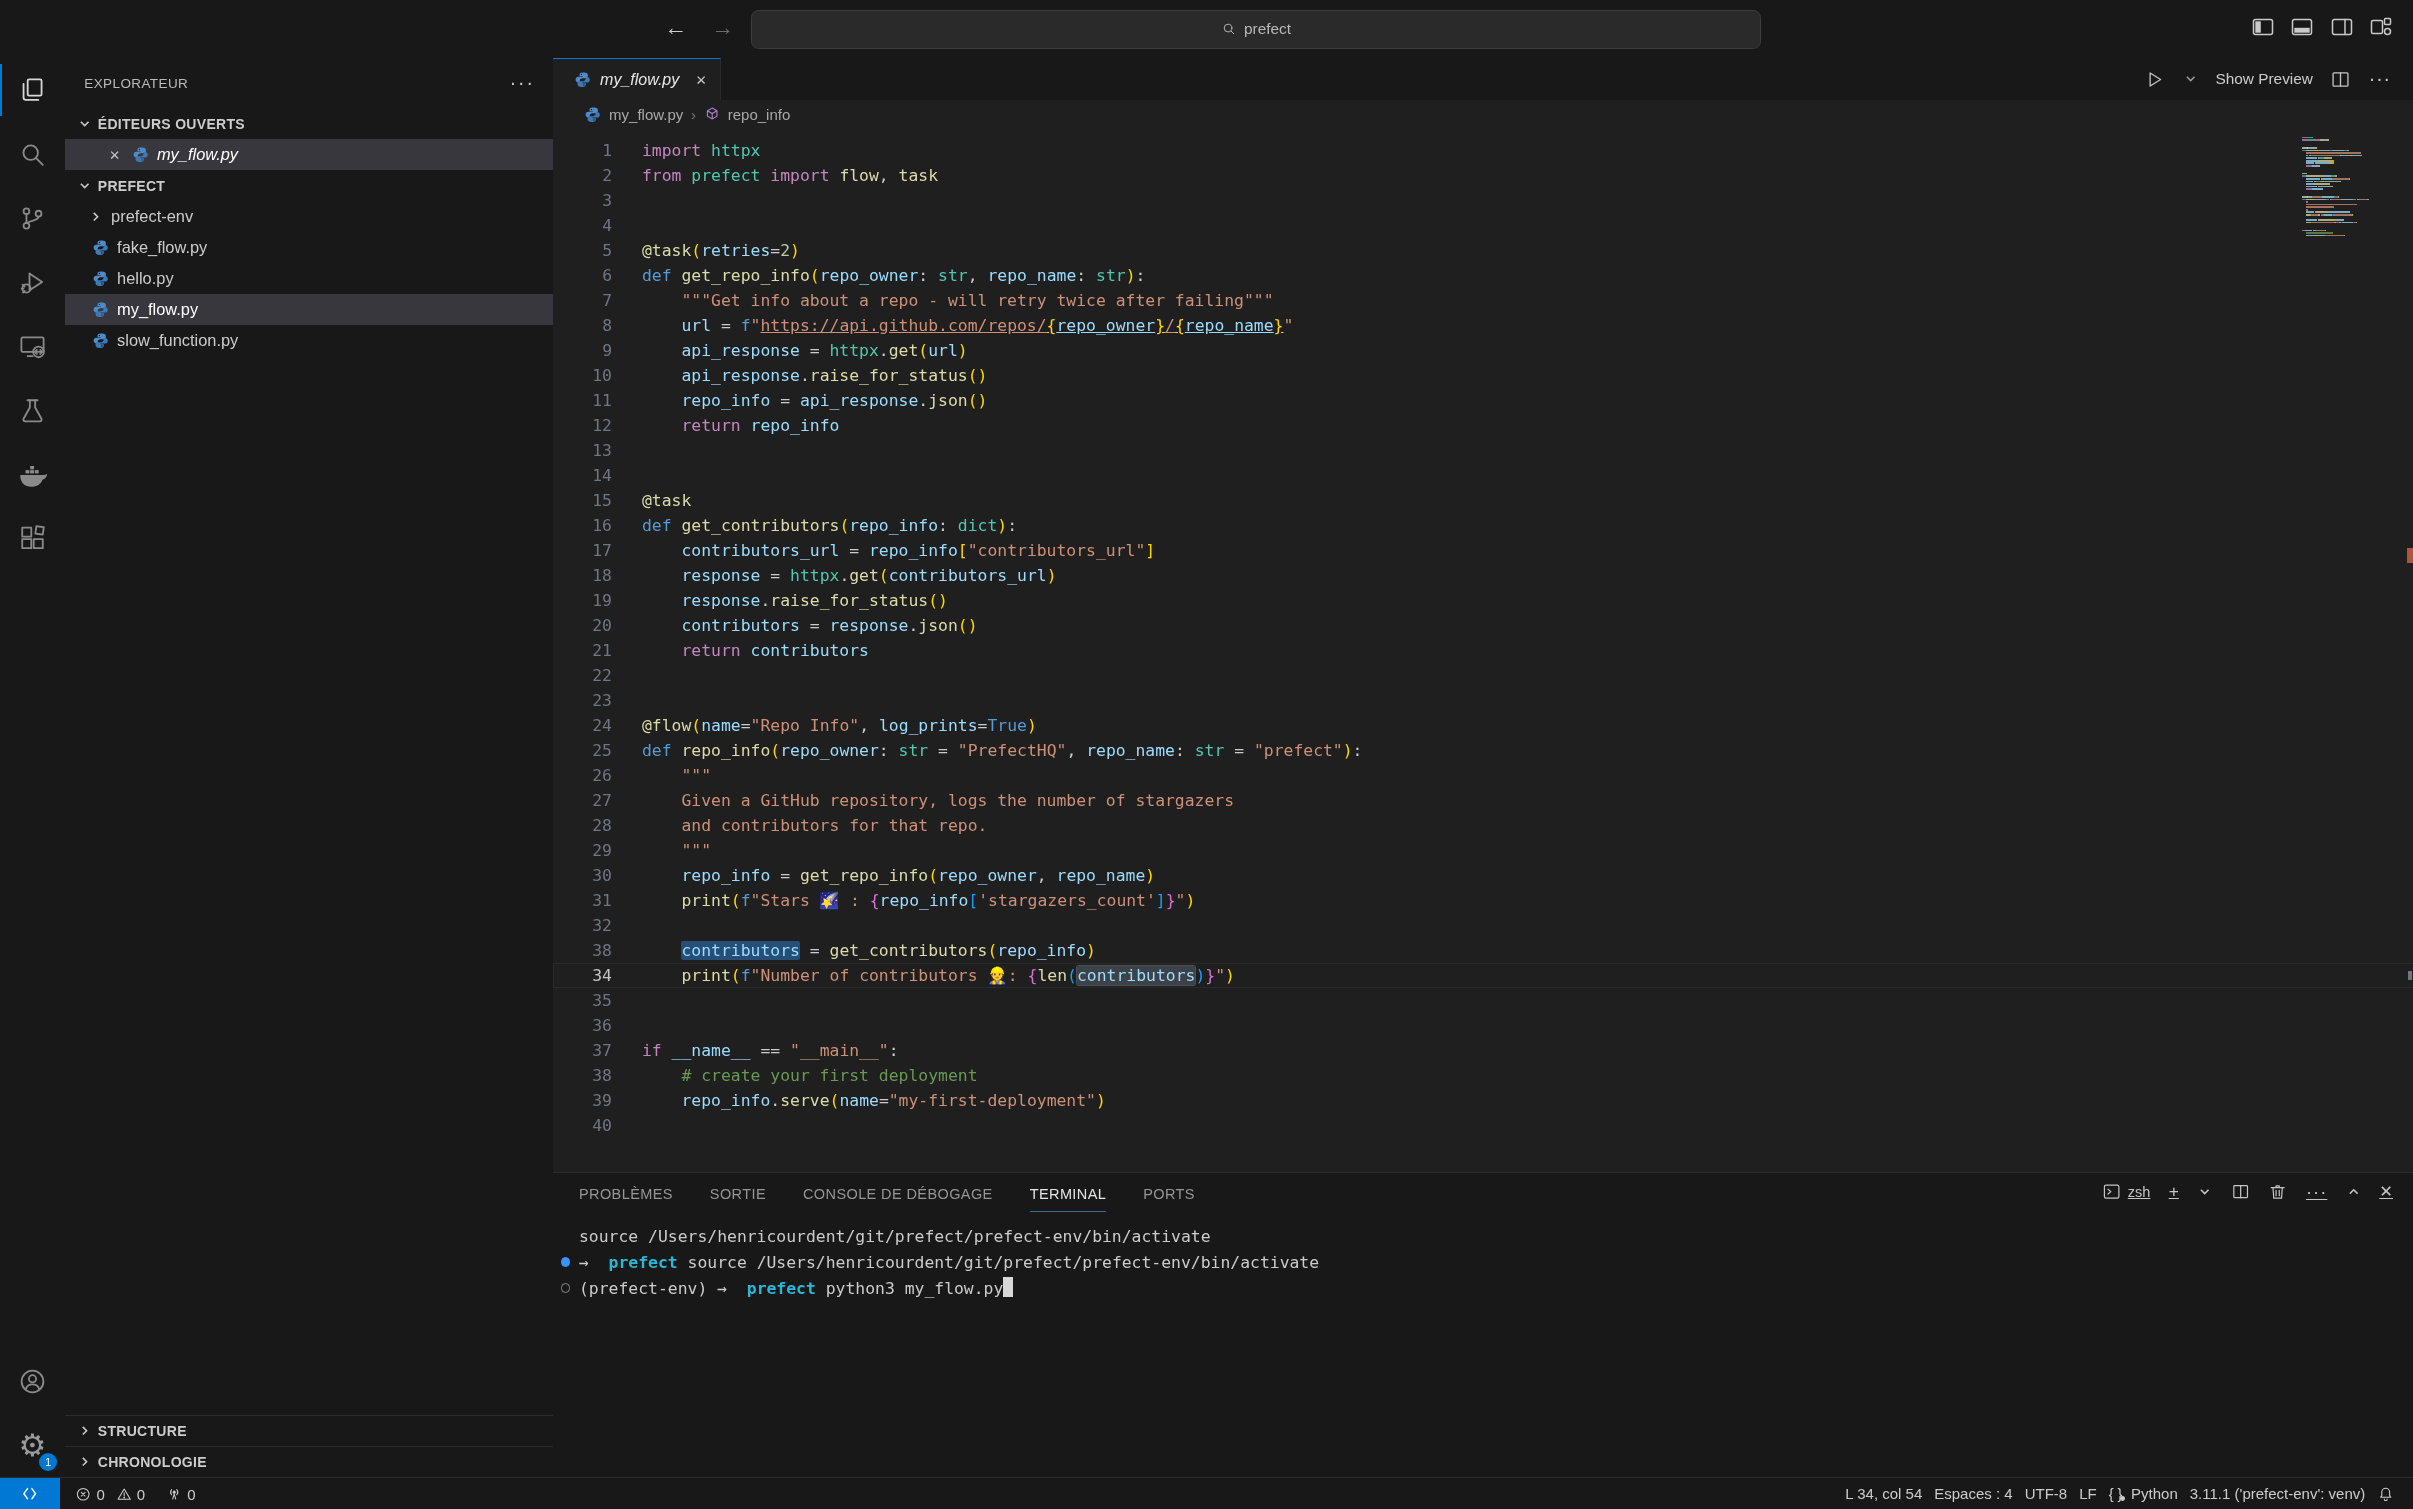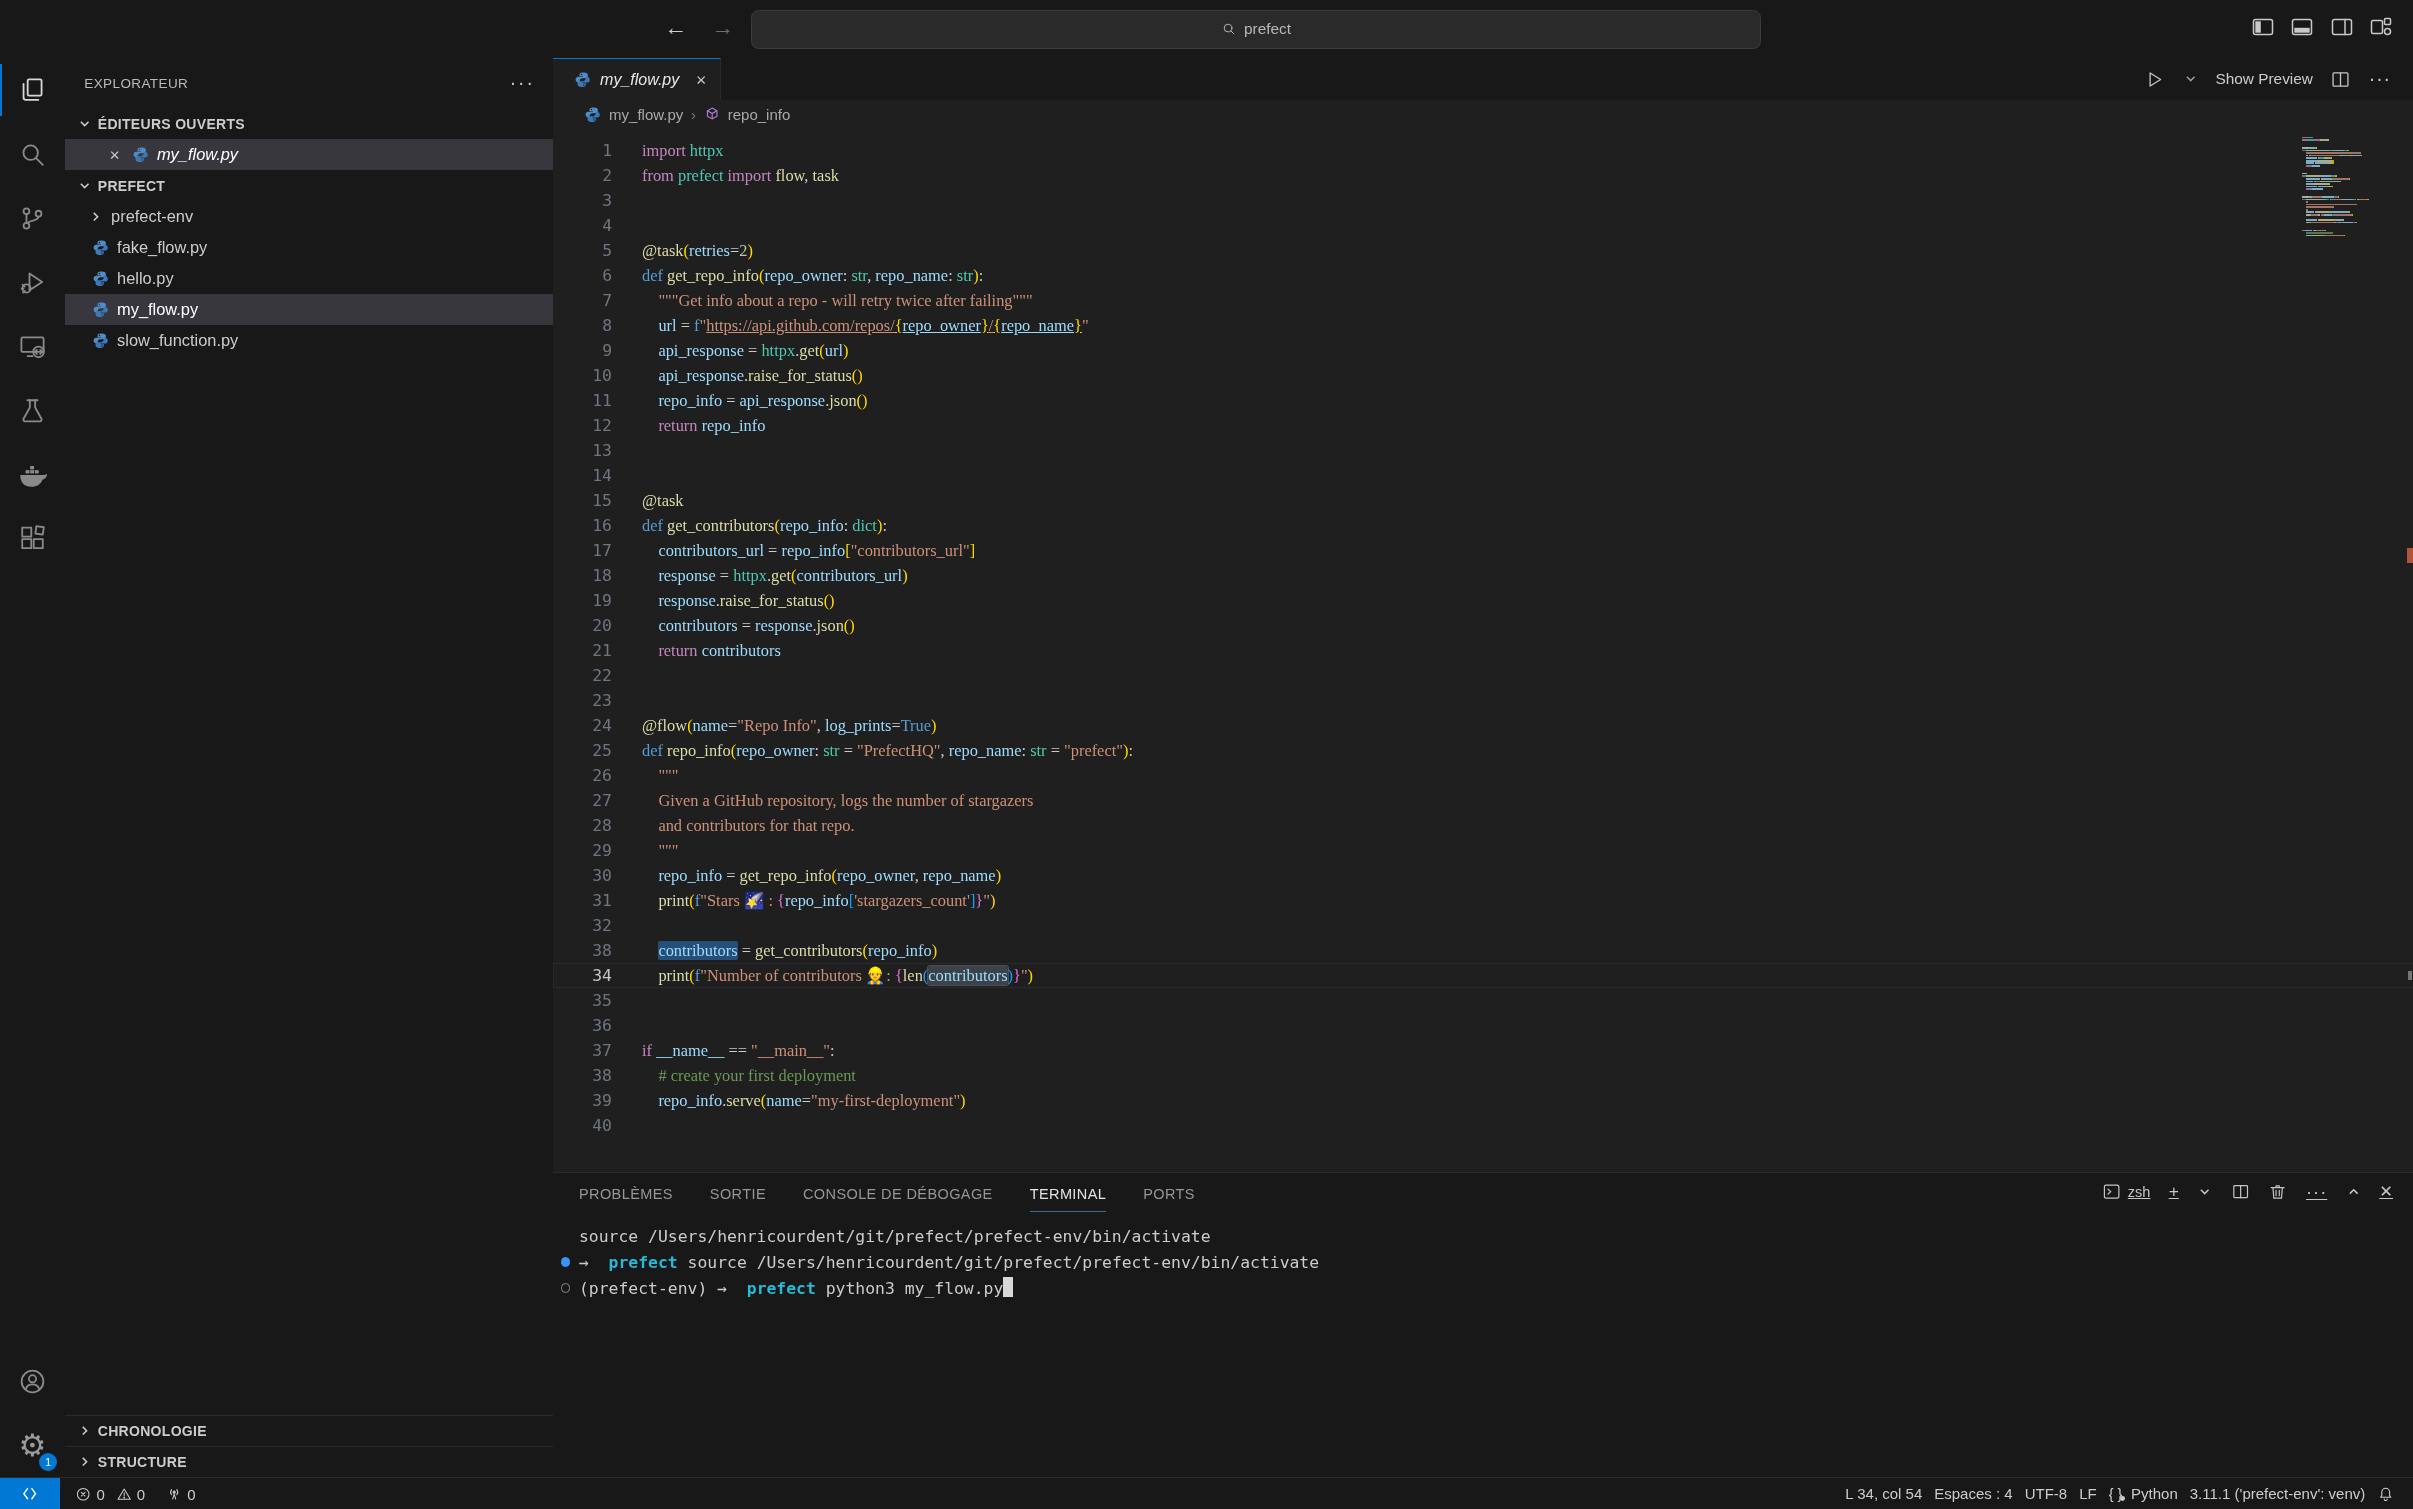--- a/index.html
+++ b/index.html
@@ -62,21 +62,21 @@
                align-items:center;gap:7.7px;padding-left:31px;color:#a9a9a9;font-size:15px;}
   .bc-sep{color:#7a7a7a;}
 
   
   .codearea{position:absolute;left:0;top:71px;right:0;height:1044px;background:#1f1f1f;overflow:hidden;
             padding-top:8.7px;box-sizing:border-box;}
   .code-line{display:flex;height:25px;line-height:25px;font-family:"DejaVu Sans Mono",monospace;font-size:16.4px;}
   .ln{width:59px;text-align:right;flex:none;margin-right:30px;color:#6e7681;}
   .code-line.cur .ln{color:#c6c6c6;}
   .code-line.cur{box-shadow:inset 0 0 0 1px #2a2a2e;}
-  .lc{white-space:pre;font-family:Liberation Serif, serif;}
+  .lc{white-space:pre;}
   .lnk{text-decoration:underline;}
   .hl-sel{background:#264F78;border-radius:1.9px;}
   .hl-occ{background:#3d4249;border-radius:1.9px;box-shadow:0 0 0 1px #4b5057;}
   .minimap{position:absolute;right:35px;top:7.7px;width:77px;}
   .mm-row{height:1.7px;margin-bottom:0.9px;display:flex;}
   .mm-seg{height:100%;flex:none;}
   .ovr{position:absolute;right:0;top:0;bottom:0;width:7.7px;}
   .ovr-mark1{position:absolute;right:1px;top:419px;width:5.8px;height:15.4px;background:#b3543a;}
   .ovr-mark2{position:absolute;right:1.9px;top:842px;width:3.9px;height:8.7px;background:#6f7680;}
 
@@ -278,27 +278,27 @@
             <path fill="#3D78B8" d="M12.1 22c2.8 0 4.3-1.2 4.3-3.2v-2h-4.6V16h6.3c2.2 0 3.7-1.5 3.7-3.9s-1.5-3.9-3.7-3.9h-2v2.2c0 2-1.7 3.6-3.8 3.6H7.8c-1.6 0-2.9 1.3-2.9 2.9v1.9C4.9 20.8 7.6 22 9.7 22zm1.6-1.7a1 1 0 1 1 0-2 1 1 0 0 1 0 2z"></path>
           </svg>
           <span class="lbl">slow_function.py</span>
         </div>
       </div>
     <div class="sb-bottom">
       <div class="sb-sec">
         <svg class="chev" viewBox="0 0 16 16">
             <polyline points="6,4 10,8 6,12"></polyline>
           </svg>
-        <span>CHRONOLOGIE</span>
+        <span>STRUCTURE</span>
       </div>
       <div class="sb-sec">
         <svg class="chev" viewBox="0 0 16 16">
             <polyline points="6,4 10,8 6,12"></polyline>
           </svg>
-        <span>STRUCTURE</span>
+        <span>CHRONOLOGIE</span>
       </div>
     </div>
   </aside>
 
   <div class="editorgroup">
     <div class="tabbar">
       <div class="tab">
         <span class="py-slot">
             <svg class="py" viewBox="0 0 24 24">
               <path fill="#4E8CC9" d="M11.9 2C9.1 2 7.6 3.2 7.6 5.2v2h4.6V8H5.9C3.7 8 2.2 9.5 2.2 11.9s1.5 3.9 3.7 3.9h2v-2.2c0-2 1.7-3.6 3.8-3.6h4.5c1.6 0 2.9-1.3 2.9-2.9V5.2C19.1 3.2 16.4 2 14.3 2zm-1.6 1.7a1 1 0 1 1 0 2 1 1 0 0 1 0-2z"></path>

